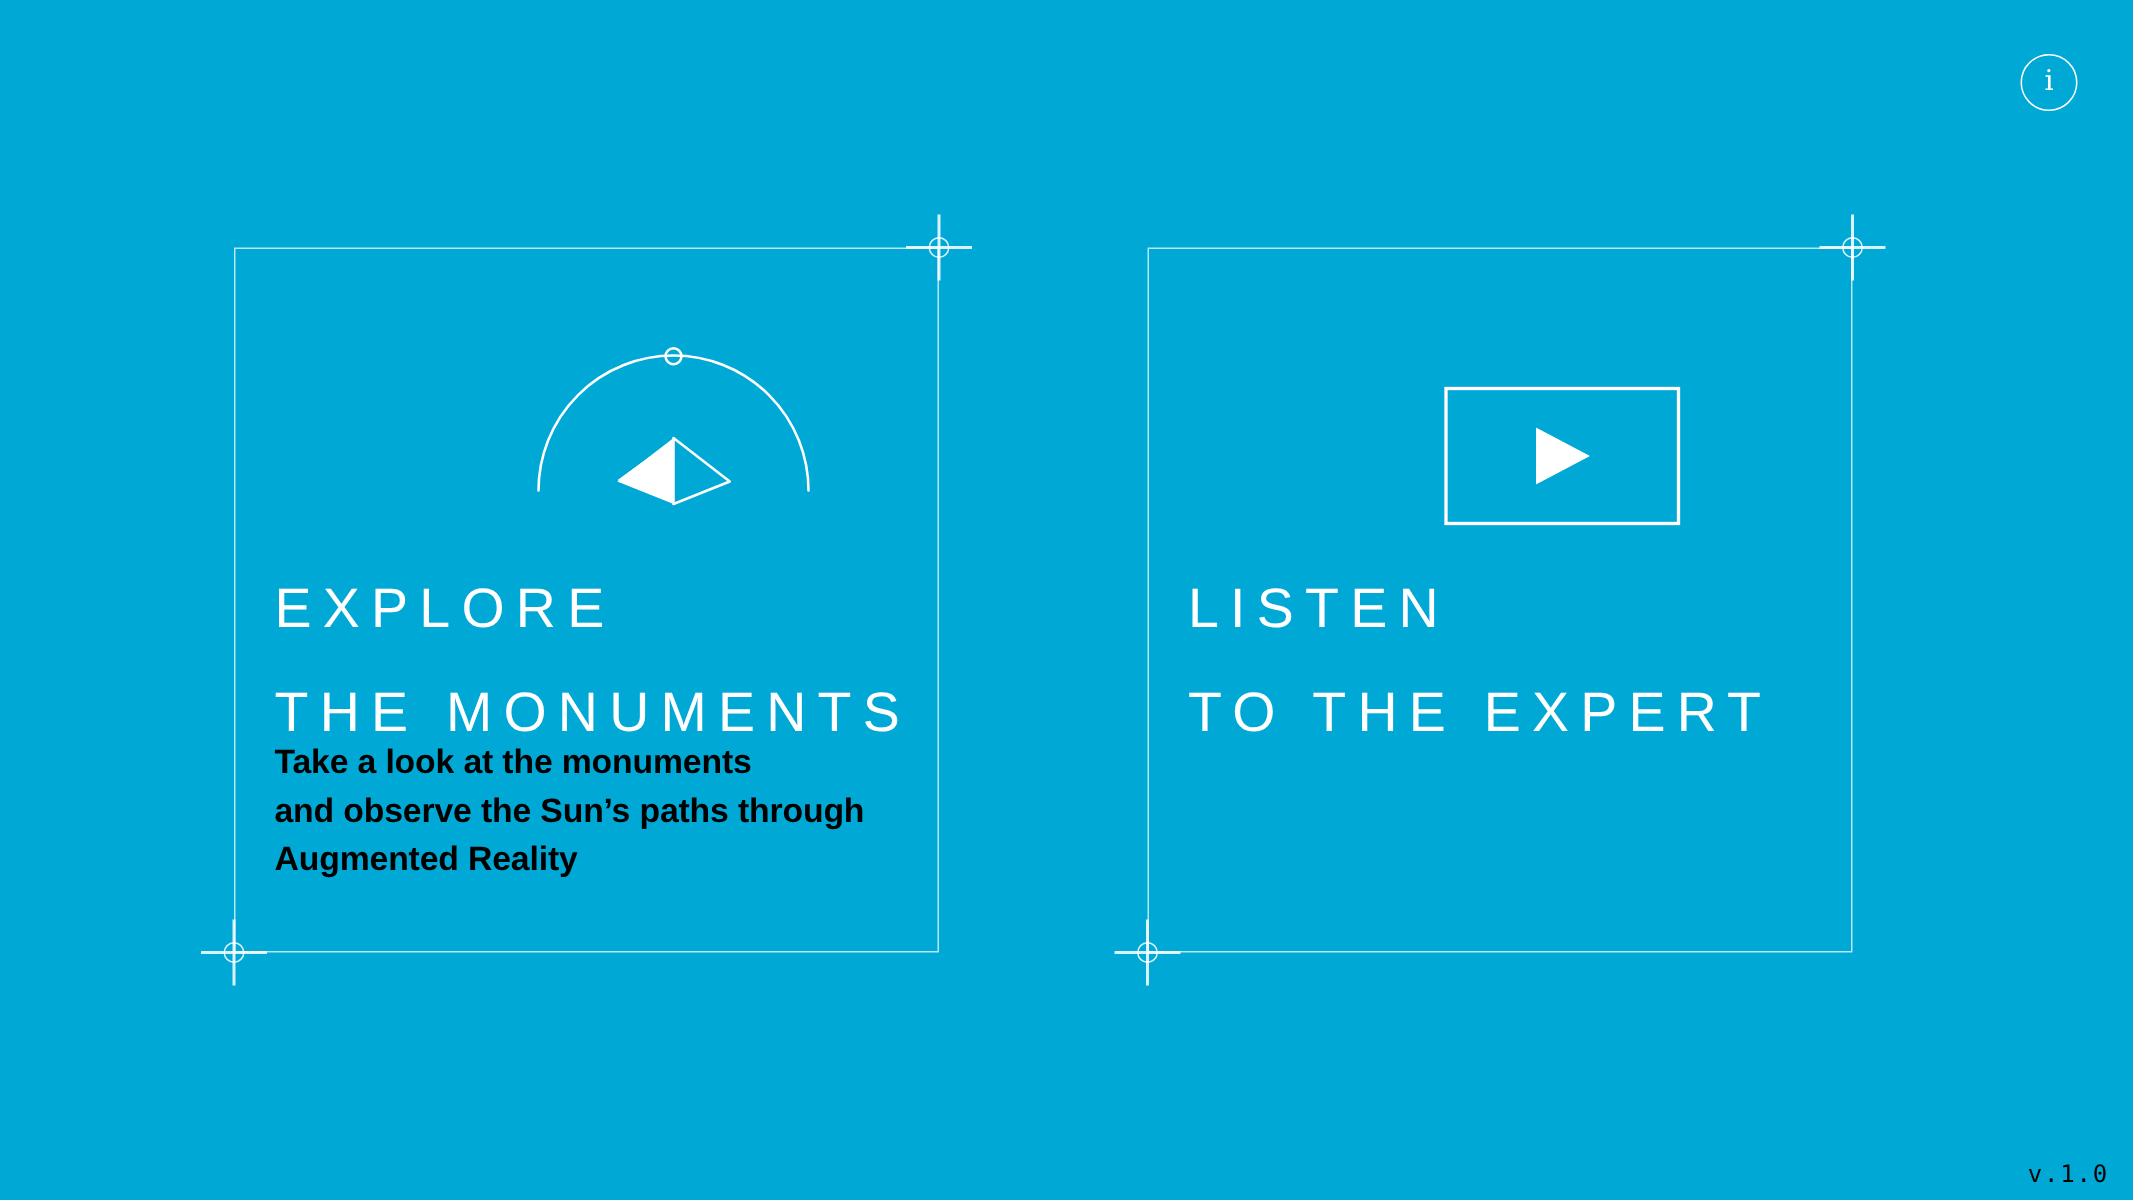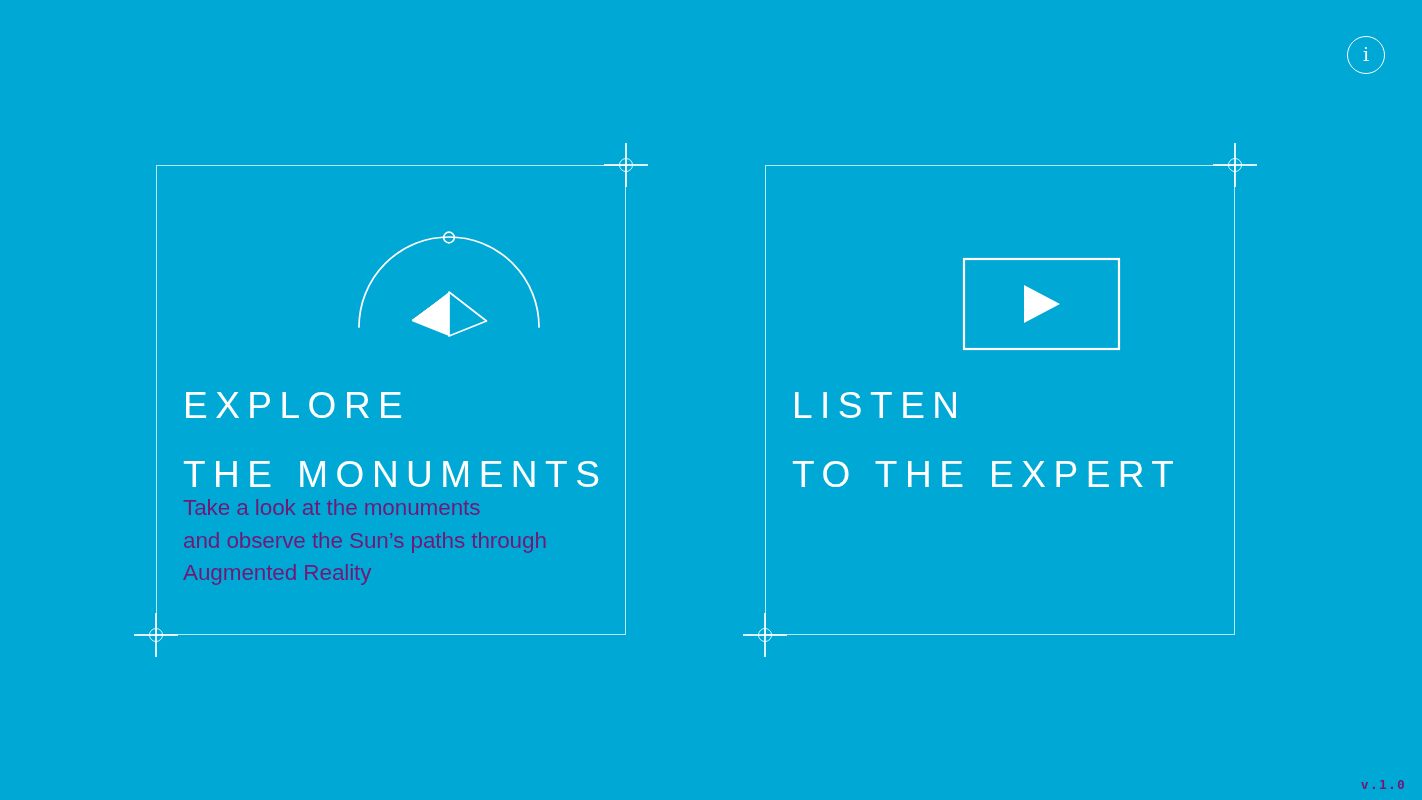--- a/index.html
+++ b/index.html
@@ -40,25 +40,25 @@
     letter-spacing: 0;
     position: relative;
     top: -1px;
   }
 
   
   .version {
     position: absolute;
     right: 16px;
     bottom: 8px;
-    color: #701a75;
+    color: #000000;
     font-family: "DejaVu Sans Mono", "Liberation Mono", monospace;
-    font-size: 13px;
+    font-size: 16px;
     letter-spacing: 1.2px;
-    font-weight: 700;
+    font-weight: 400;
   }
 
   
   .card {
     position: absolute;
     top: 165px;
     width: 470px;
     height: 470px;
   }
   #card-explore { left: 156px; }
@@ -135,24 +135,24 @@
     line-height: 69px;
     font-weight: 300;
     letter-spacing: 7.5px;
     white-space: pre-line;
     font-stretch: condensed;
   }
   .desc {
     position: absolute;
     left: 0;
     top: 327px;
-    color: #701a75;
+    color: #000000;
     font-size: 22.5px;
     line-height: 32.5px;
-    font-weight: 400;
+    font-weight: 700;
     letter-spacing: -0.1px;
     white-space: pre-line;
     font-stretch: condensed;
   }
 </style>
 </head>
 <body>
 
 <div class="info-btn">
   <span class="glyph">i</span>

